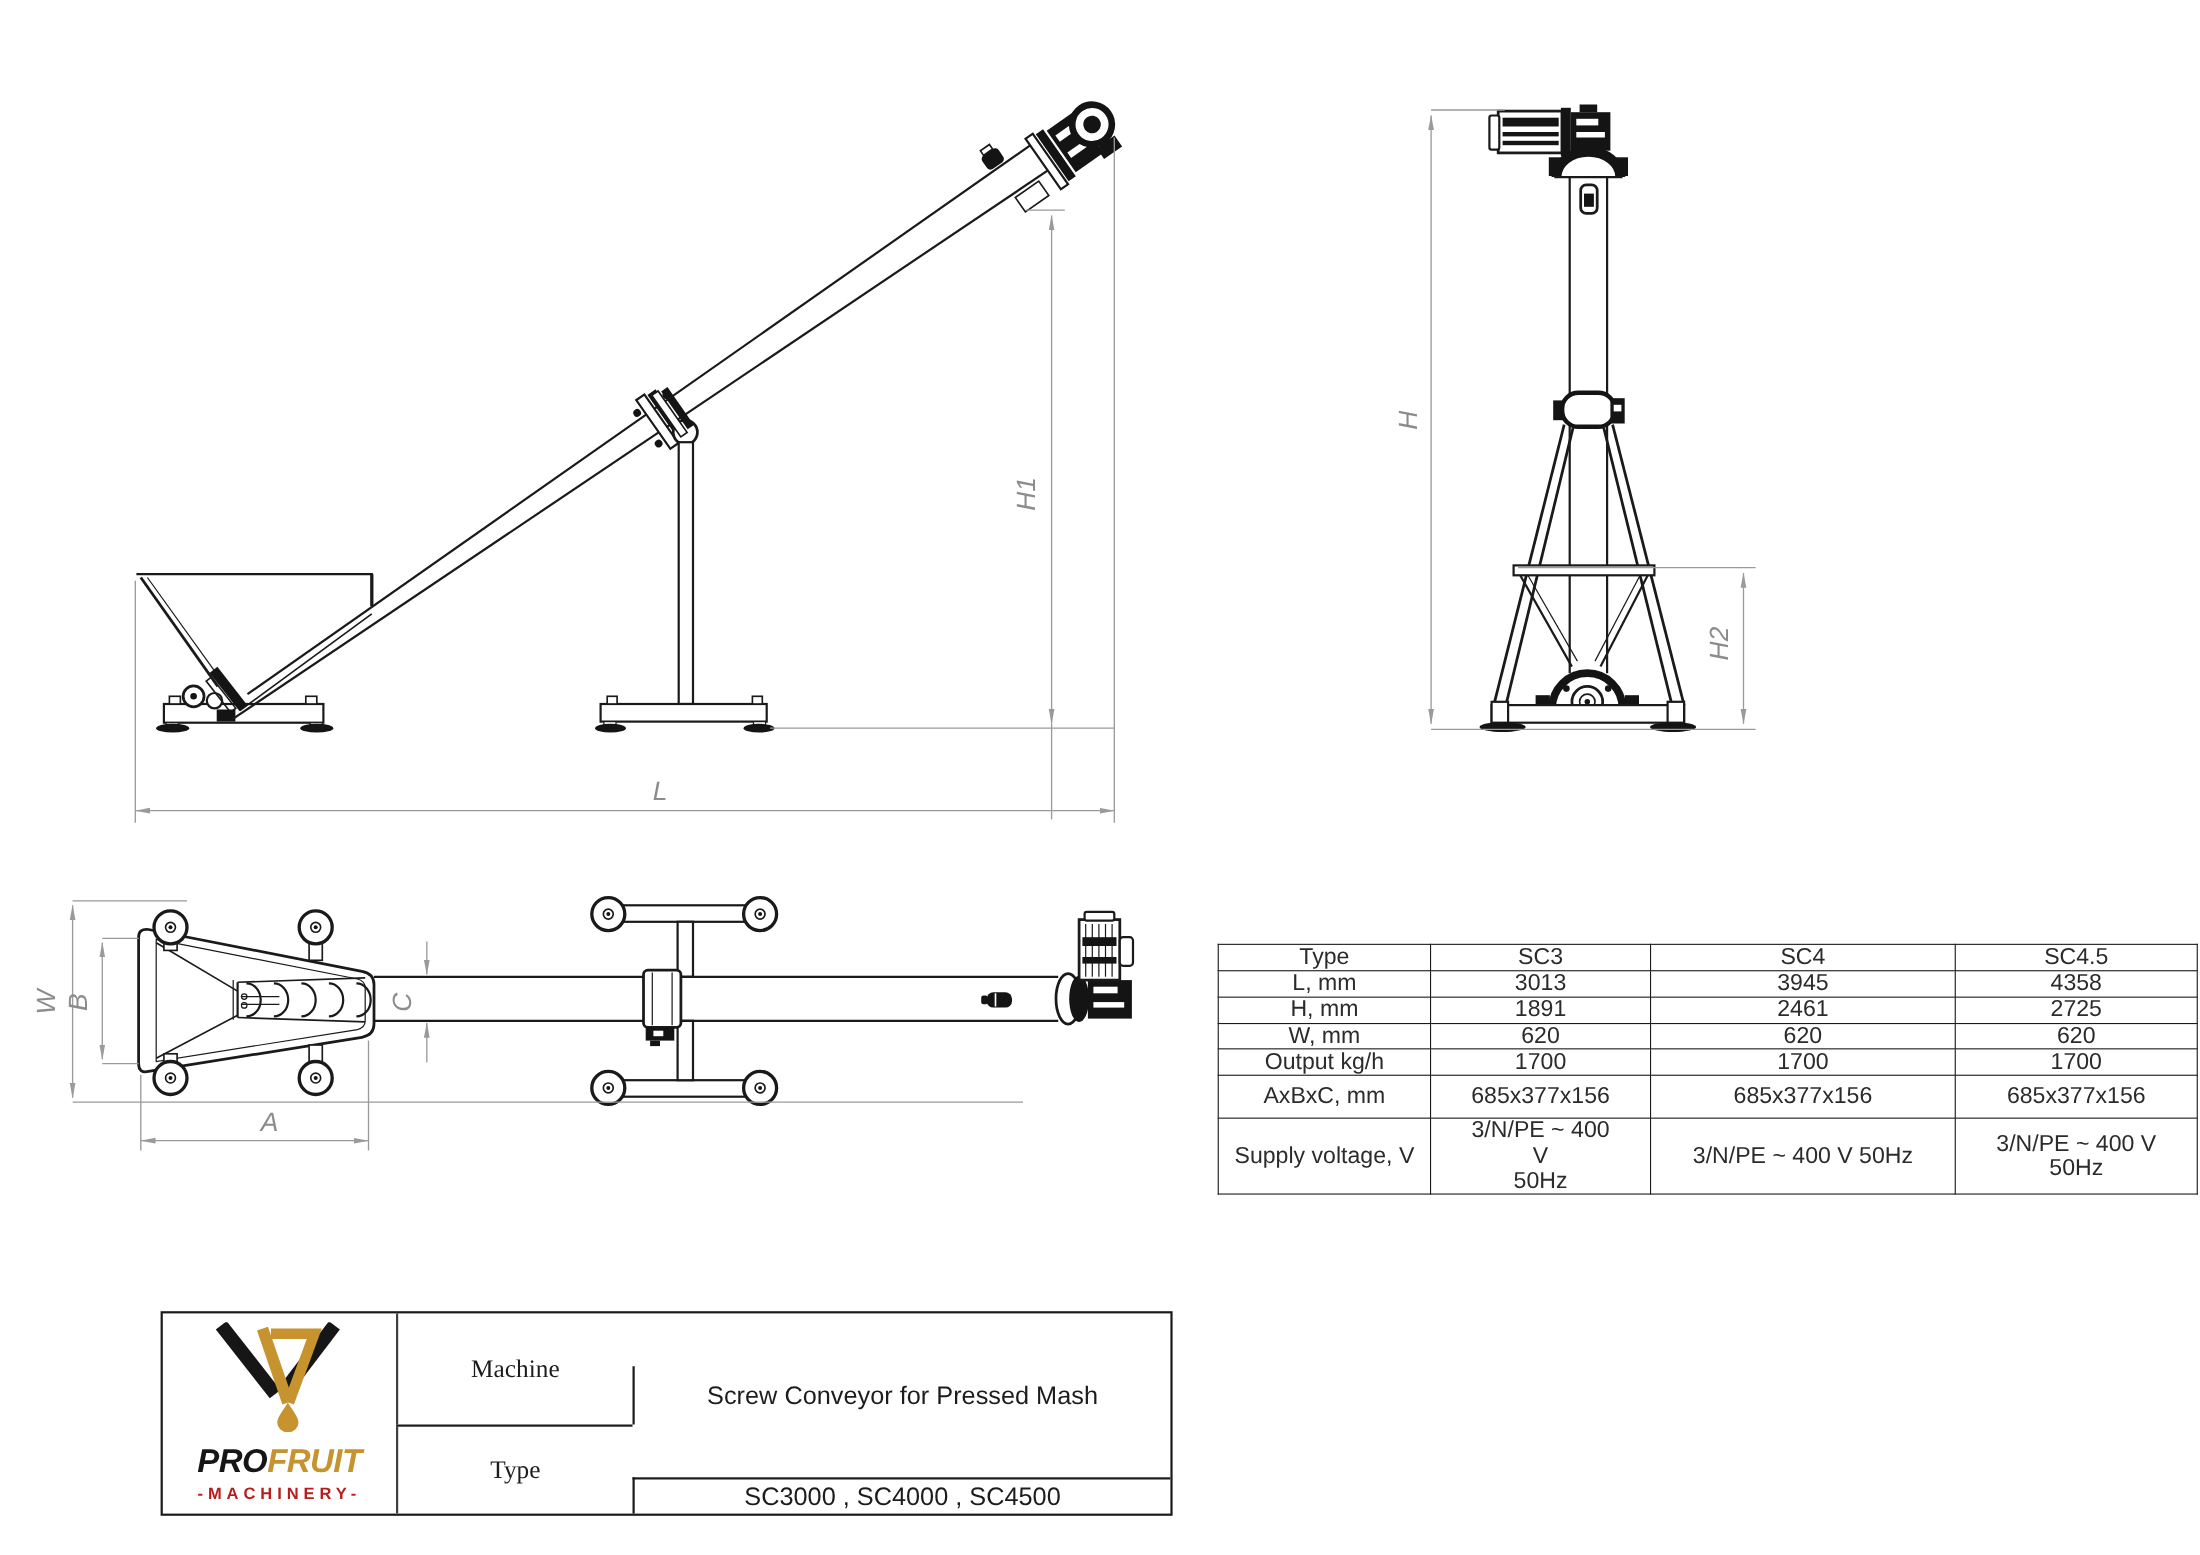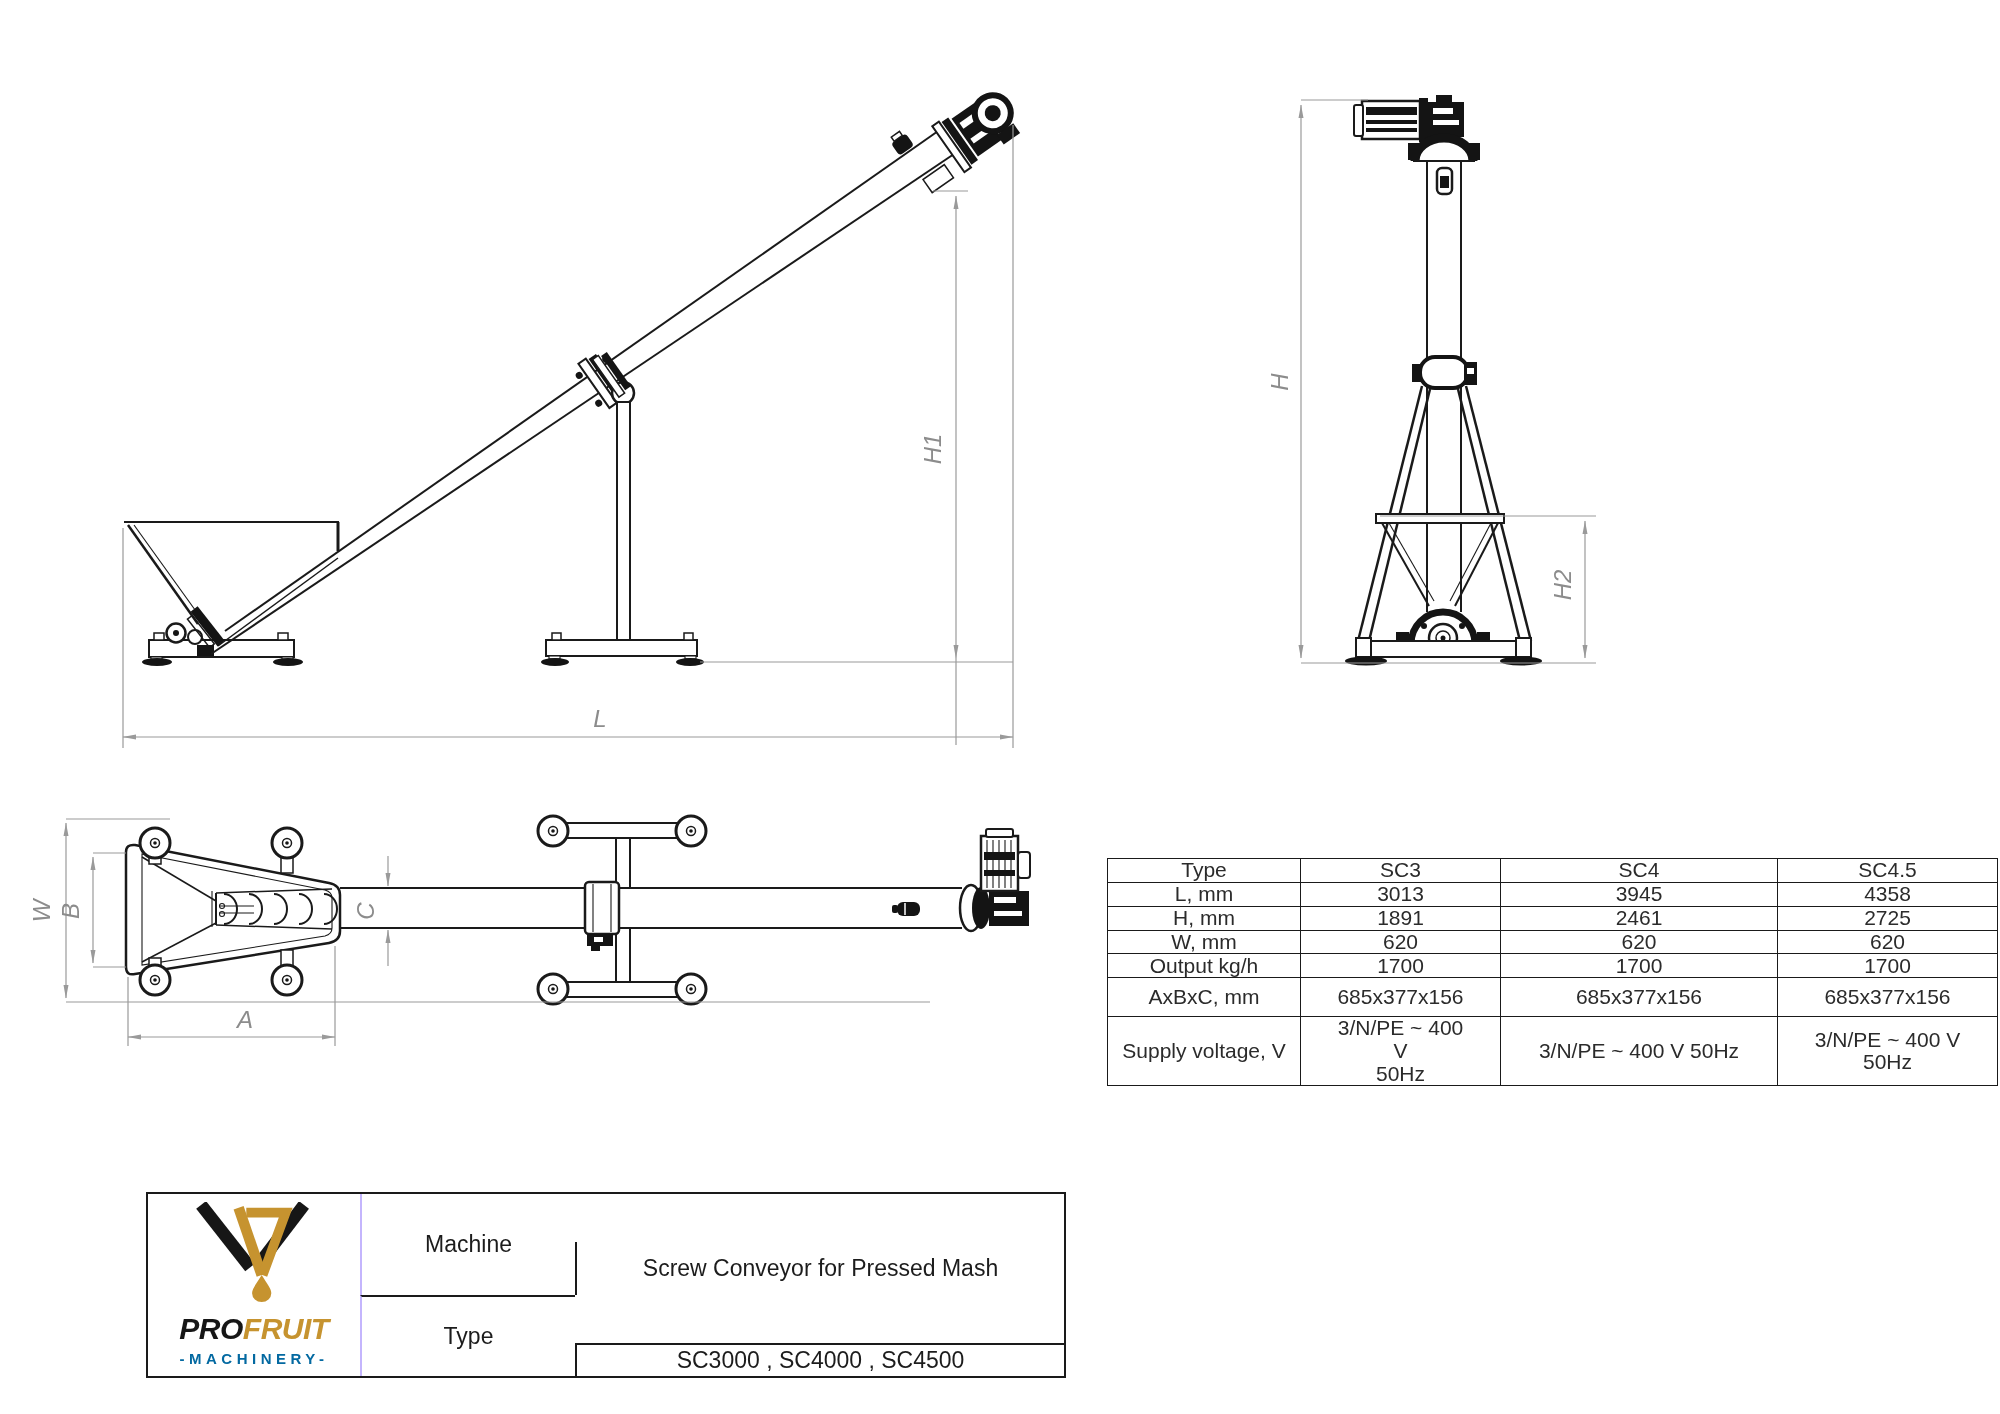--- a/index.html
+++ b/index.html
@@ -28,27 +28,27 @@
 
   
   .tblock{position:absolute;left:146px;top:1192px;width:920px;height:186px;
           border:2px solid #1a1a1a;display:grid;
           grid-template-columns:212px 215px 1fr;grid-template-rows:101px 1fr;
           box-sizing:border-box;background:#fff;}
   .tblock .cell{display:flex;align-items:center;justify-content:center;
                 font-size:23px;color:#1c1c1c;box-sizing:border-box;}
   .tblock .logo-cell{grid-row:1/3;flex-direction:column;justify-content:flex-start;
                      padding-top:8px;text-align:right;}
-  .tblock .c2{border-left:2px solid #c4b5fd;}
+  .tblock .c2{border-left:2px solid #404040;font-family:Liberation Serif, serif;}
   .tblock .c3{border-left:2px solid #1a1a1a;margin-top:48px;}
   .tblock .r2{border-top:2px solid #1a1a1a;}
   .brand{font-size:30px;font-weight:800;font-style:italic;letter-spacing:-.5px;
          color:#161616;margin-top:12px;line-height:1;}
   .brand .gold{color:#c6932f;}
-  .brand-sub{font-size:15px;font-weight:700;letter-spacing:4.5px;color:#0369a1;
+  .brand-sub{font-size:15px;font-weight:700;letter-spacing:4.5px;color:#b91c1c;
              margin-top:7px;line-height:1;}
 </style>
 </head>
 <body>
 
 <div class="page">
 
   <svg width="2000" height="1414" viewBox="0 0 2000 1414">
     <defs>
       <marker id="arr" viewBox="0 0 14 6" refX="13.4" refY="3" markerWidth="14" markerHeight="6" markerUnits="userSpaceOnUse" orient="auto-start-reverse">

